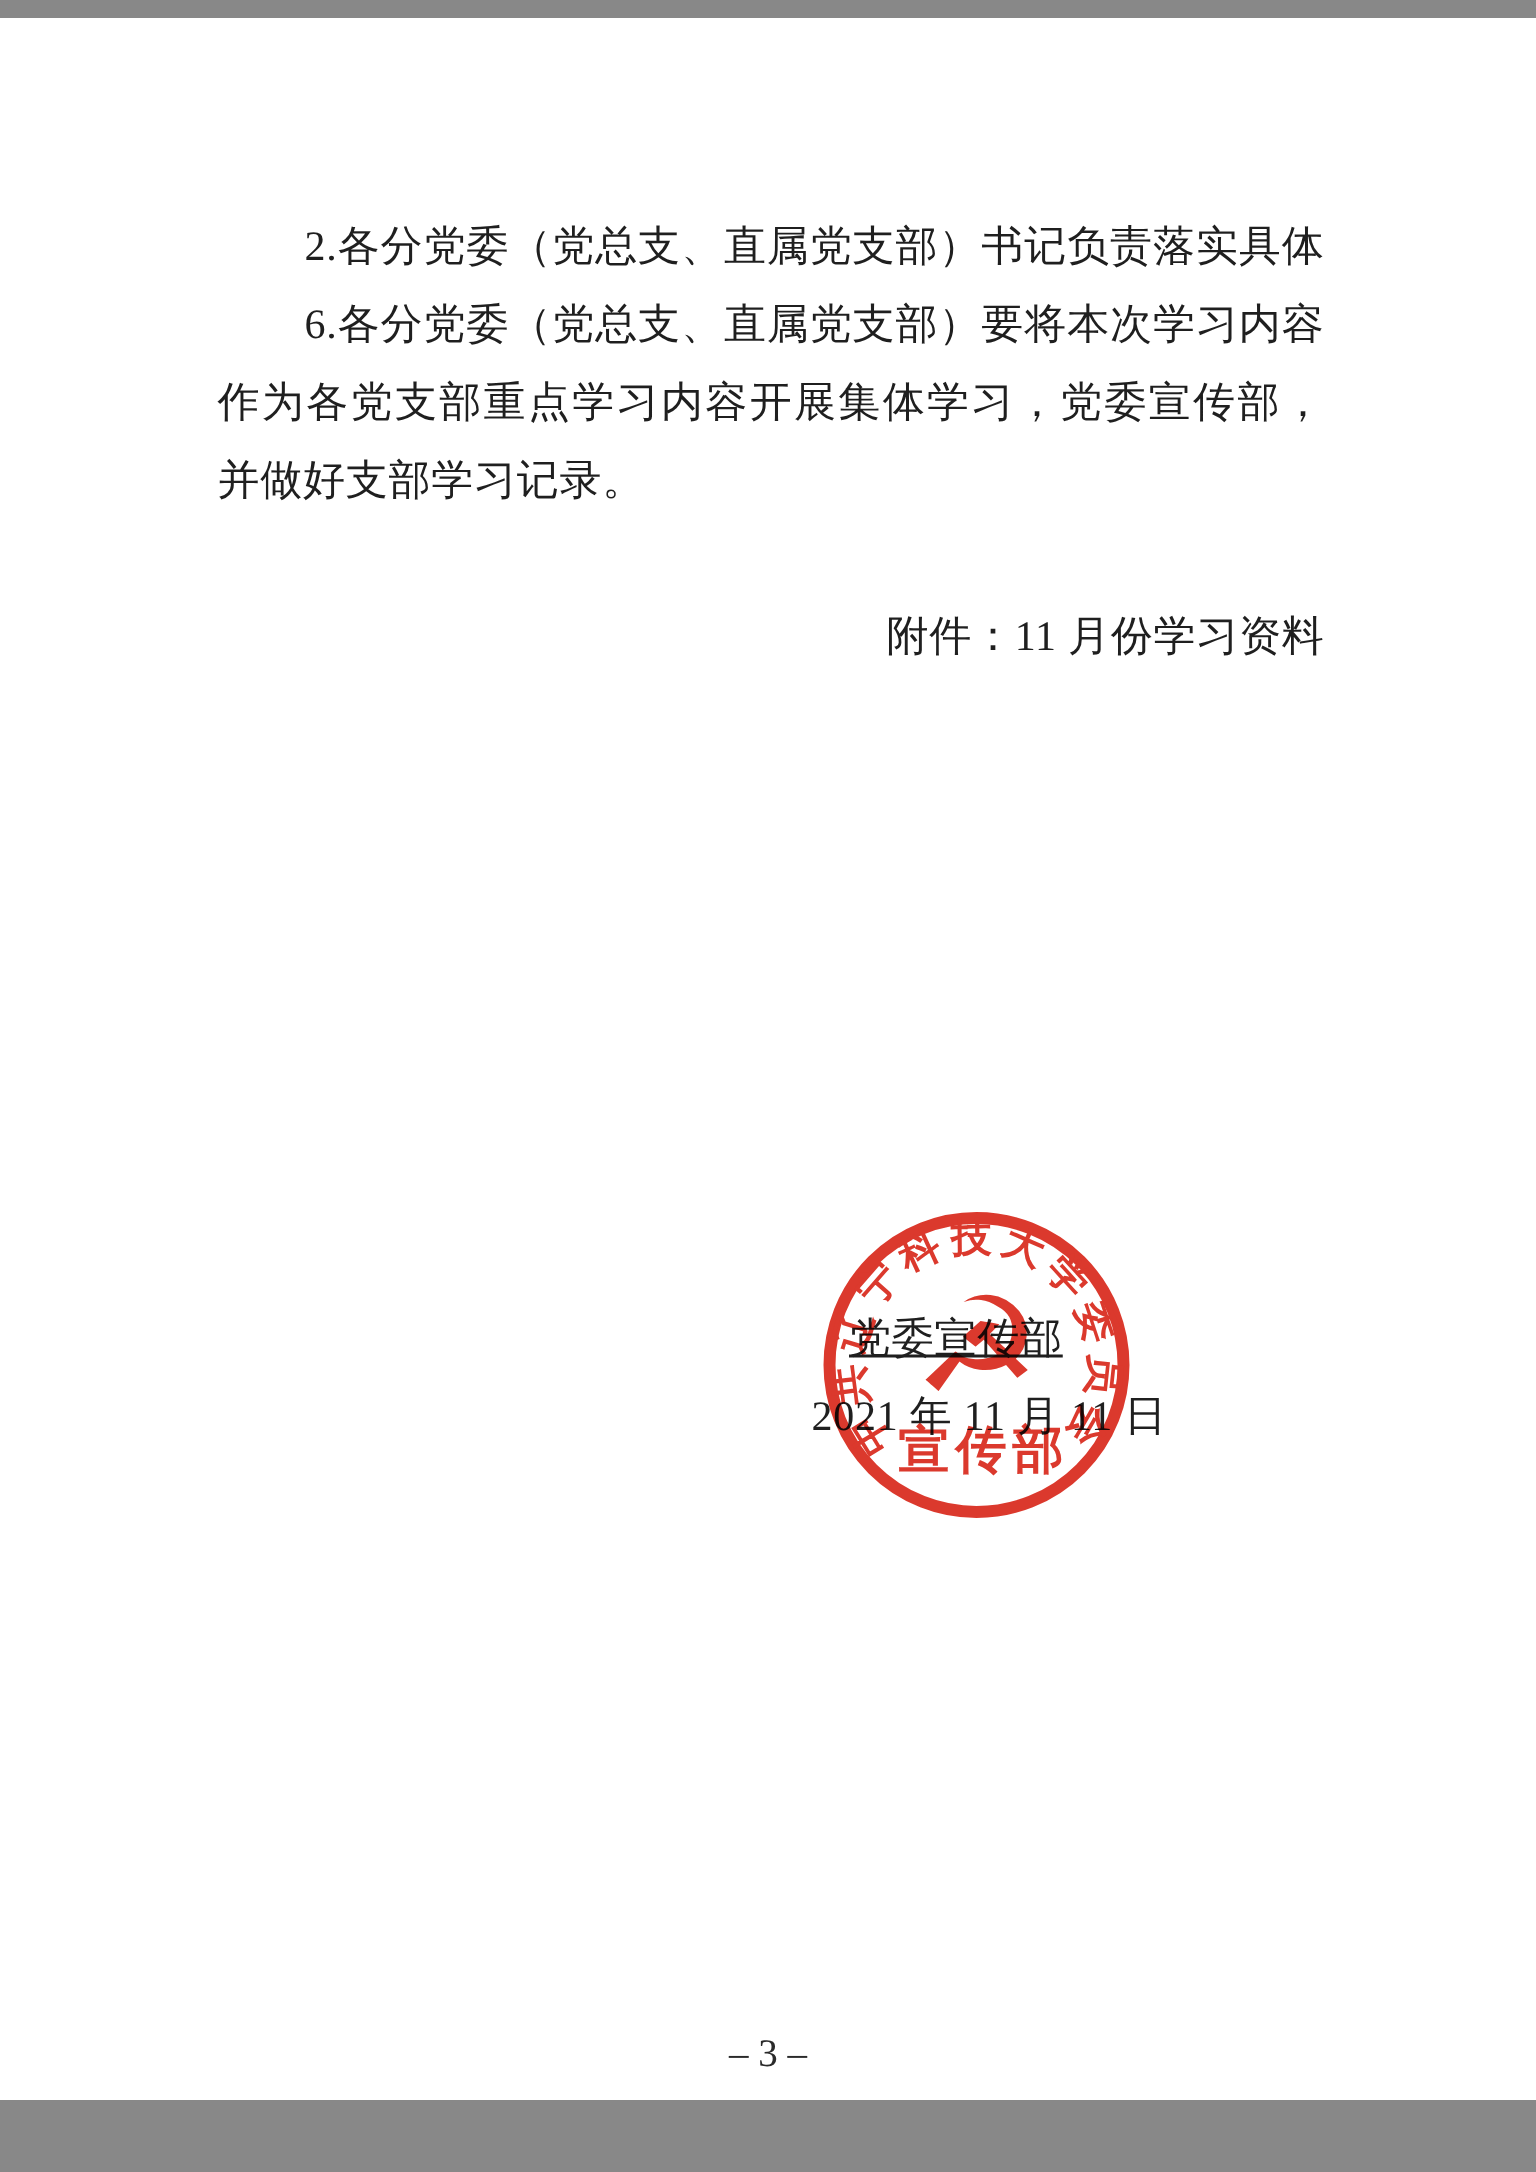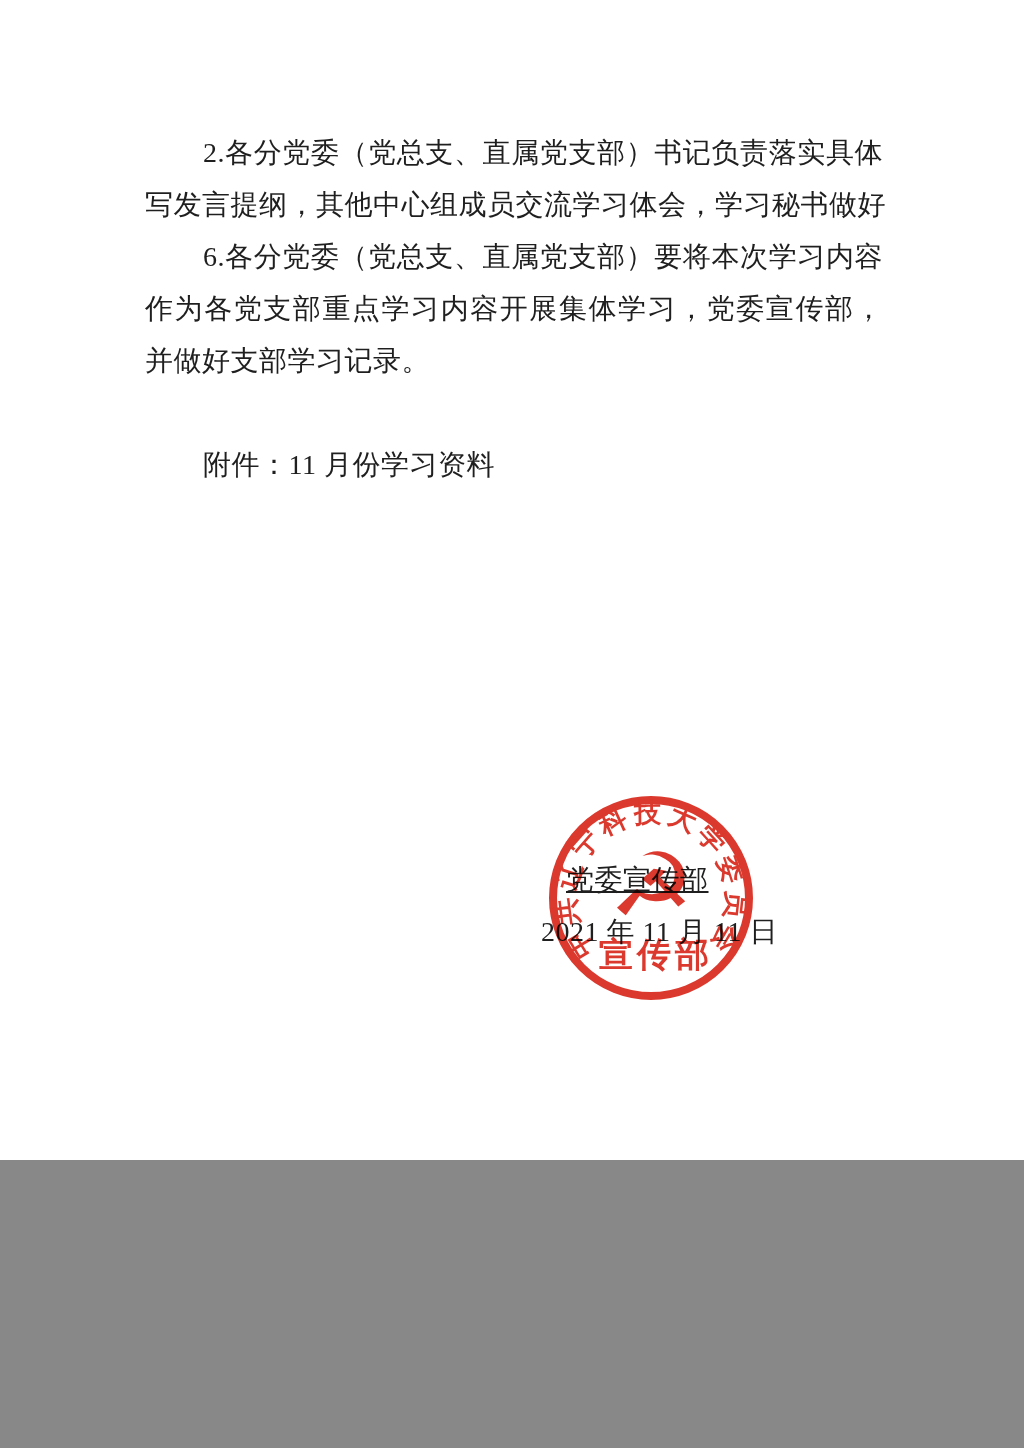--- a/index.html
+++ b/index.html
@@ -1,20 +1,20 @@
 <!DOCTYPE html>
 <html><head>
 <meta charset="utf-8">
 <style>
   html,body { margin:0; padding:0; background:#888; }
   .page {
     position: relative;
     width: 1024px;
-    height: 1160px;
-    margin: 0 auto;
+    height: 1388px;
+    margin: 12px auto;
     background: #ffffff;
     font-family: "Liberation Serif", "DejaVu Serif", serif;
     color: #1f1f1f;
     overflow: hidden;
   }
   .body-text {
     position: absolute;
     left: 145px;
     top: 127px;
     width: 738px;
@@ -27,21 +27,21 @@
     text-align: justify;
     text-align-last: justify;
     text-justify: inter-character;
     white-space: nowrap;
   }
   .line.first { padding-left: 58px; }
   .line.last { text-align-last: left; white-space: normal; }
   .attachment-line {
     margin-top: 52px;
     padding-left: 58px;
-    text-align: left;
+    text-align: right;
   }
   .signature-dept {
     position: absolute;
     left: 566px;
     top: 861px;
     font-size: 28px;
     letter-spacing: 0.5px;
     text-decoration: underline;
   }
   .signature-date {
@@ -72,21 +72,20 @@
   }
 </style>
 </head>
 <body>
 
 <div class="page">
 
   <div class="body-text">
     <div class="para">
       <div class="line first">2.各分党委（党总支、直属党支部）书记负责落实具体</div>
-      <div class="line">写发言提纲，其他中心组成员交流学习体会，学习秘书做好</div>
     </div>
     <div class="para">
       <div class="line first">6.各分党委（党总支、直属党支部）要将本次学习内容</div>
       <div class="line">作为各党支部重点学习内容开展集体学习，党委宣传部，</div>
       <div class="line last">并做好支部学习记录。</div>
     </div>
     <div class="attachment-line">附件：11 月份学习资料</div>
   </div>
 
   <div class="signature-dept">党委宣传部</div>

